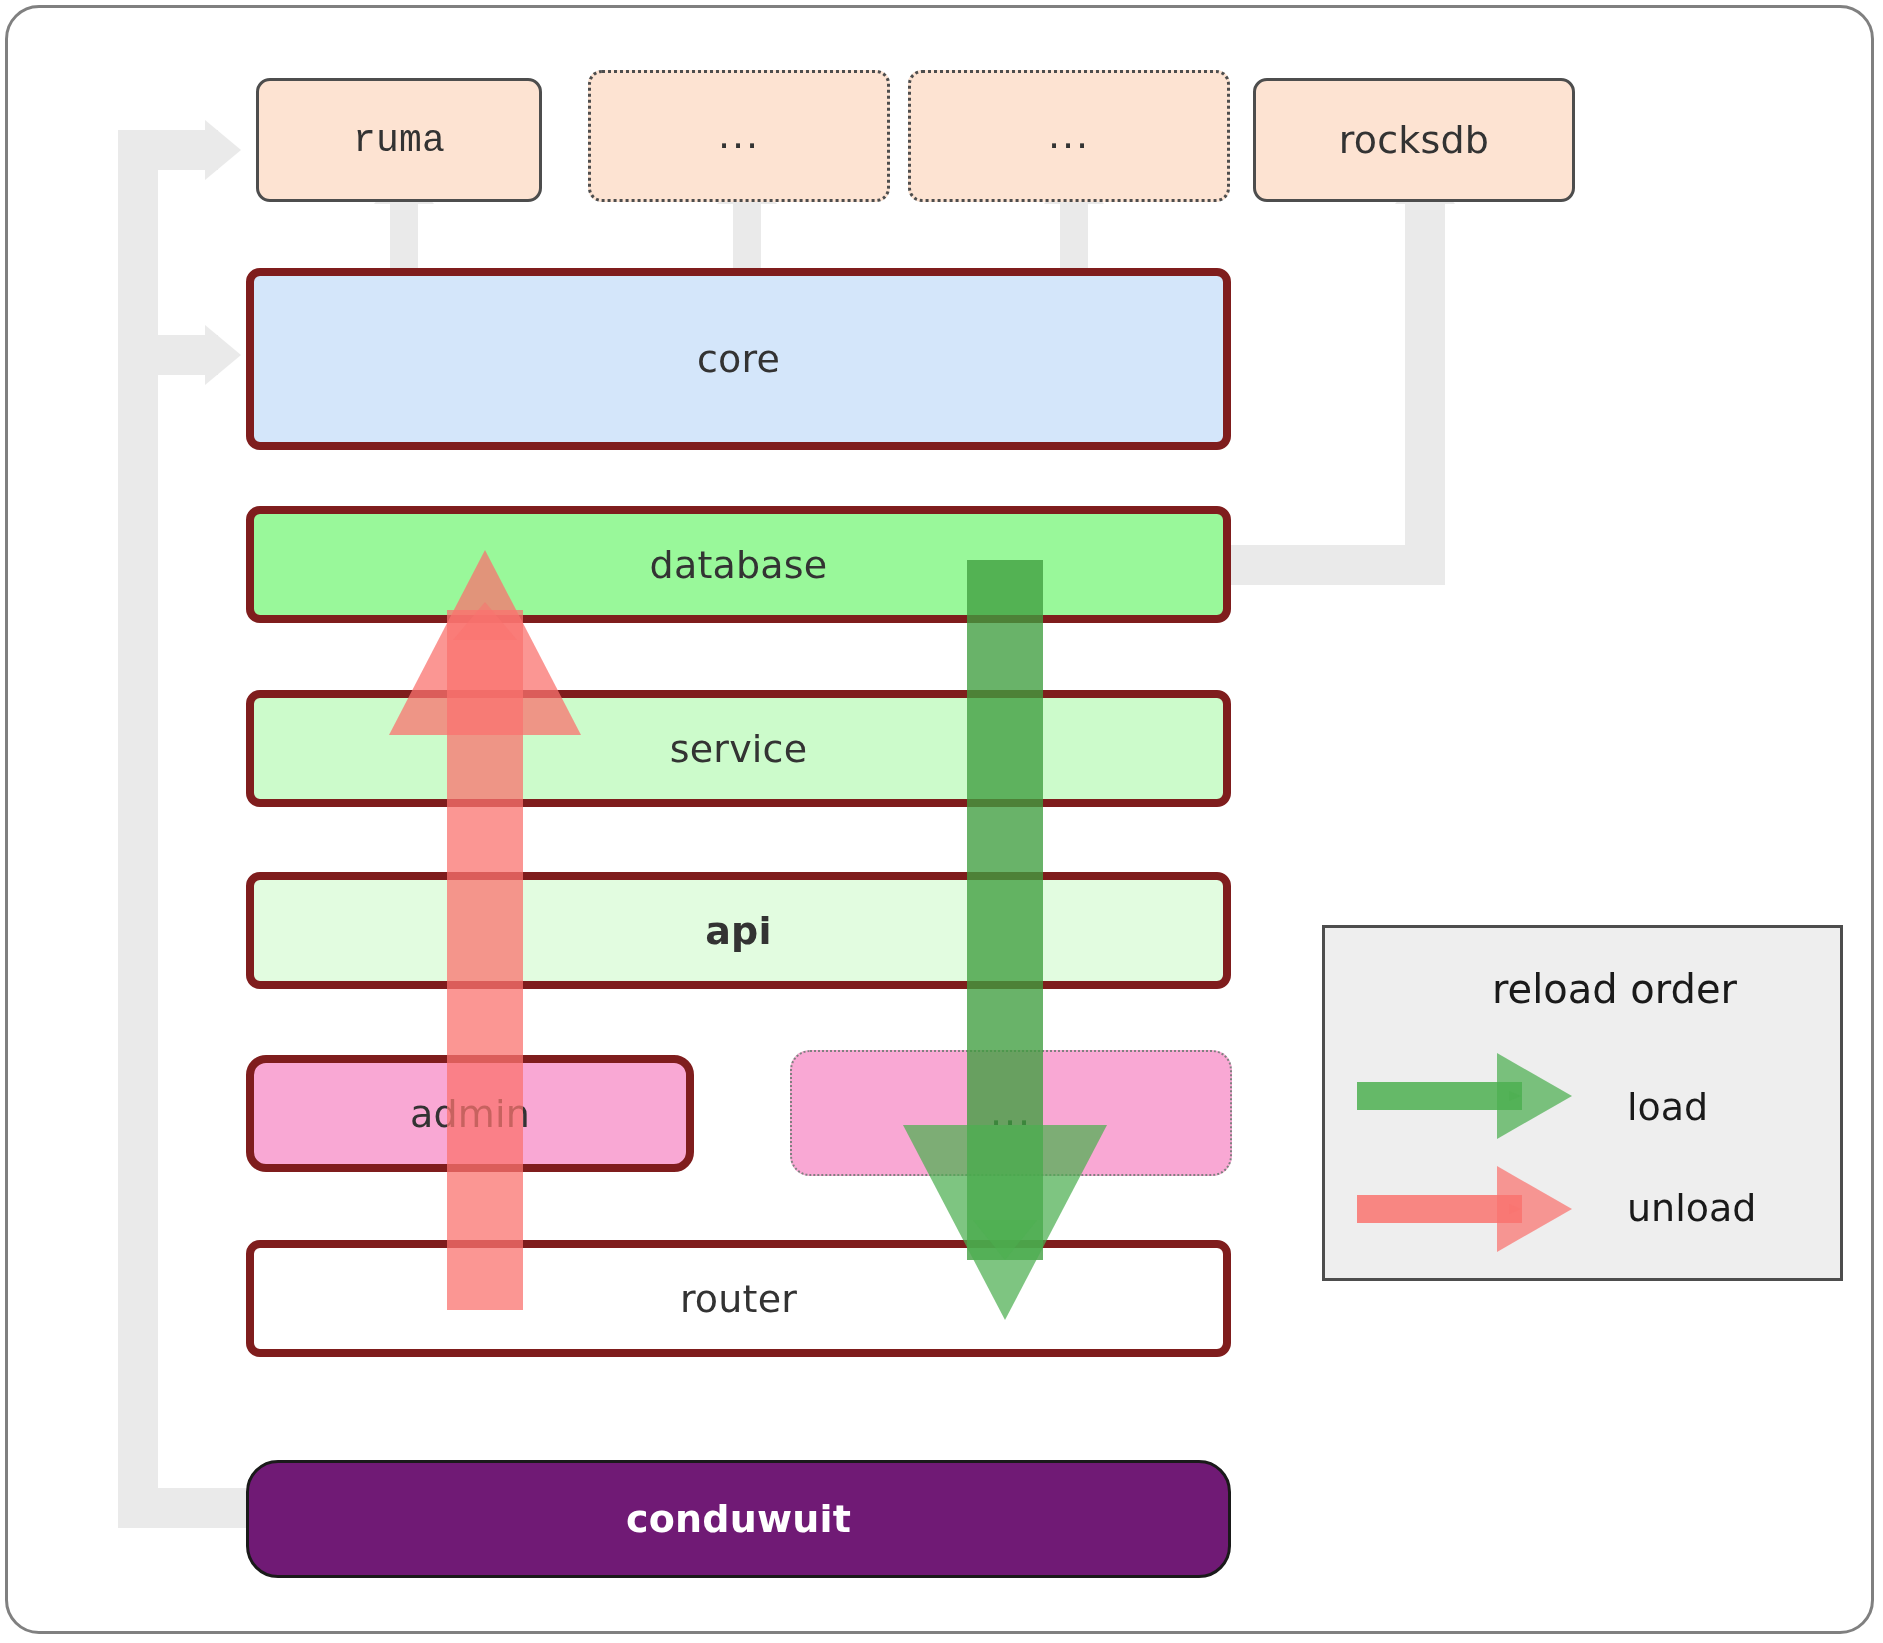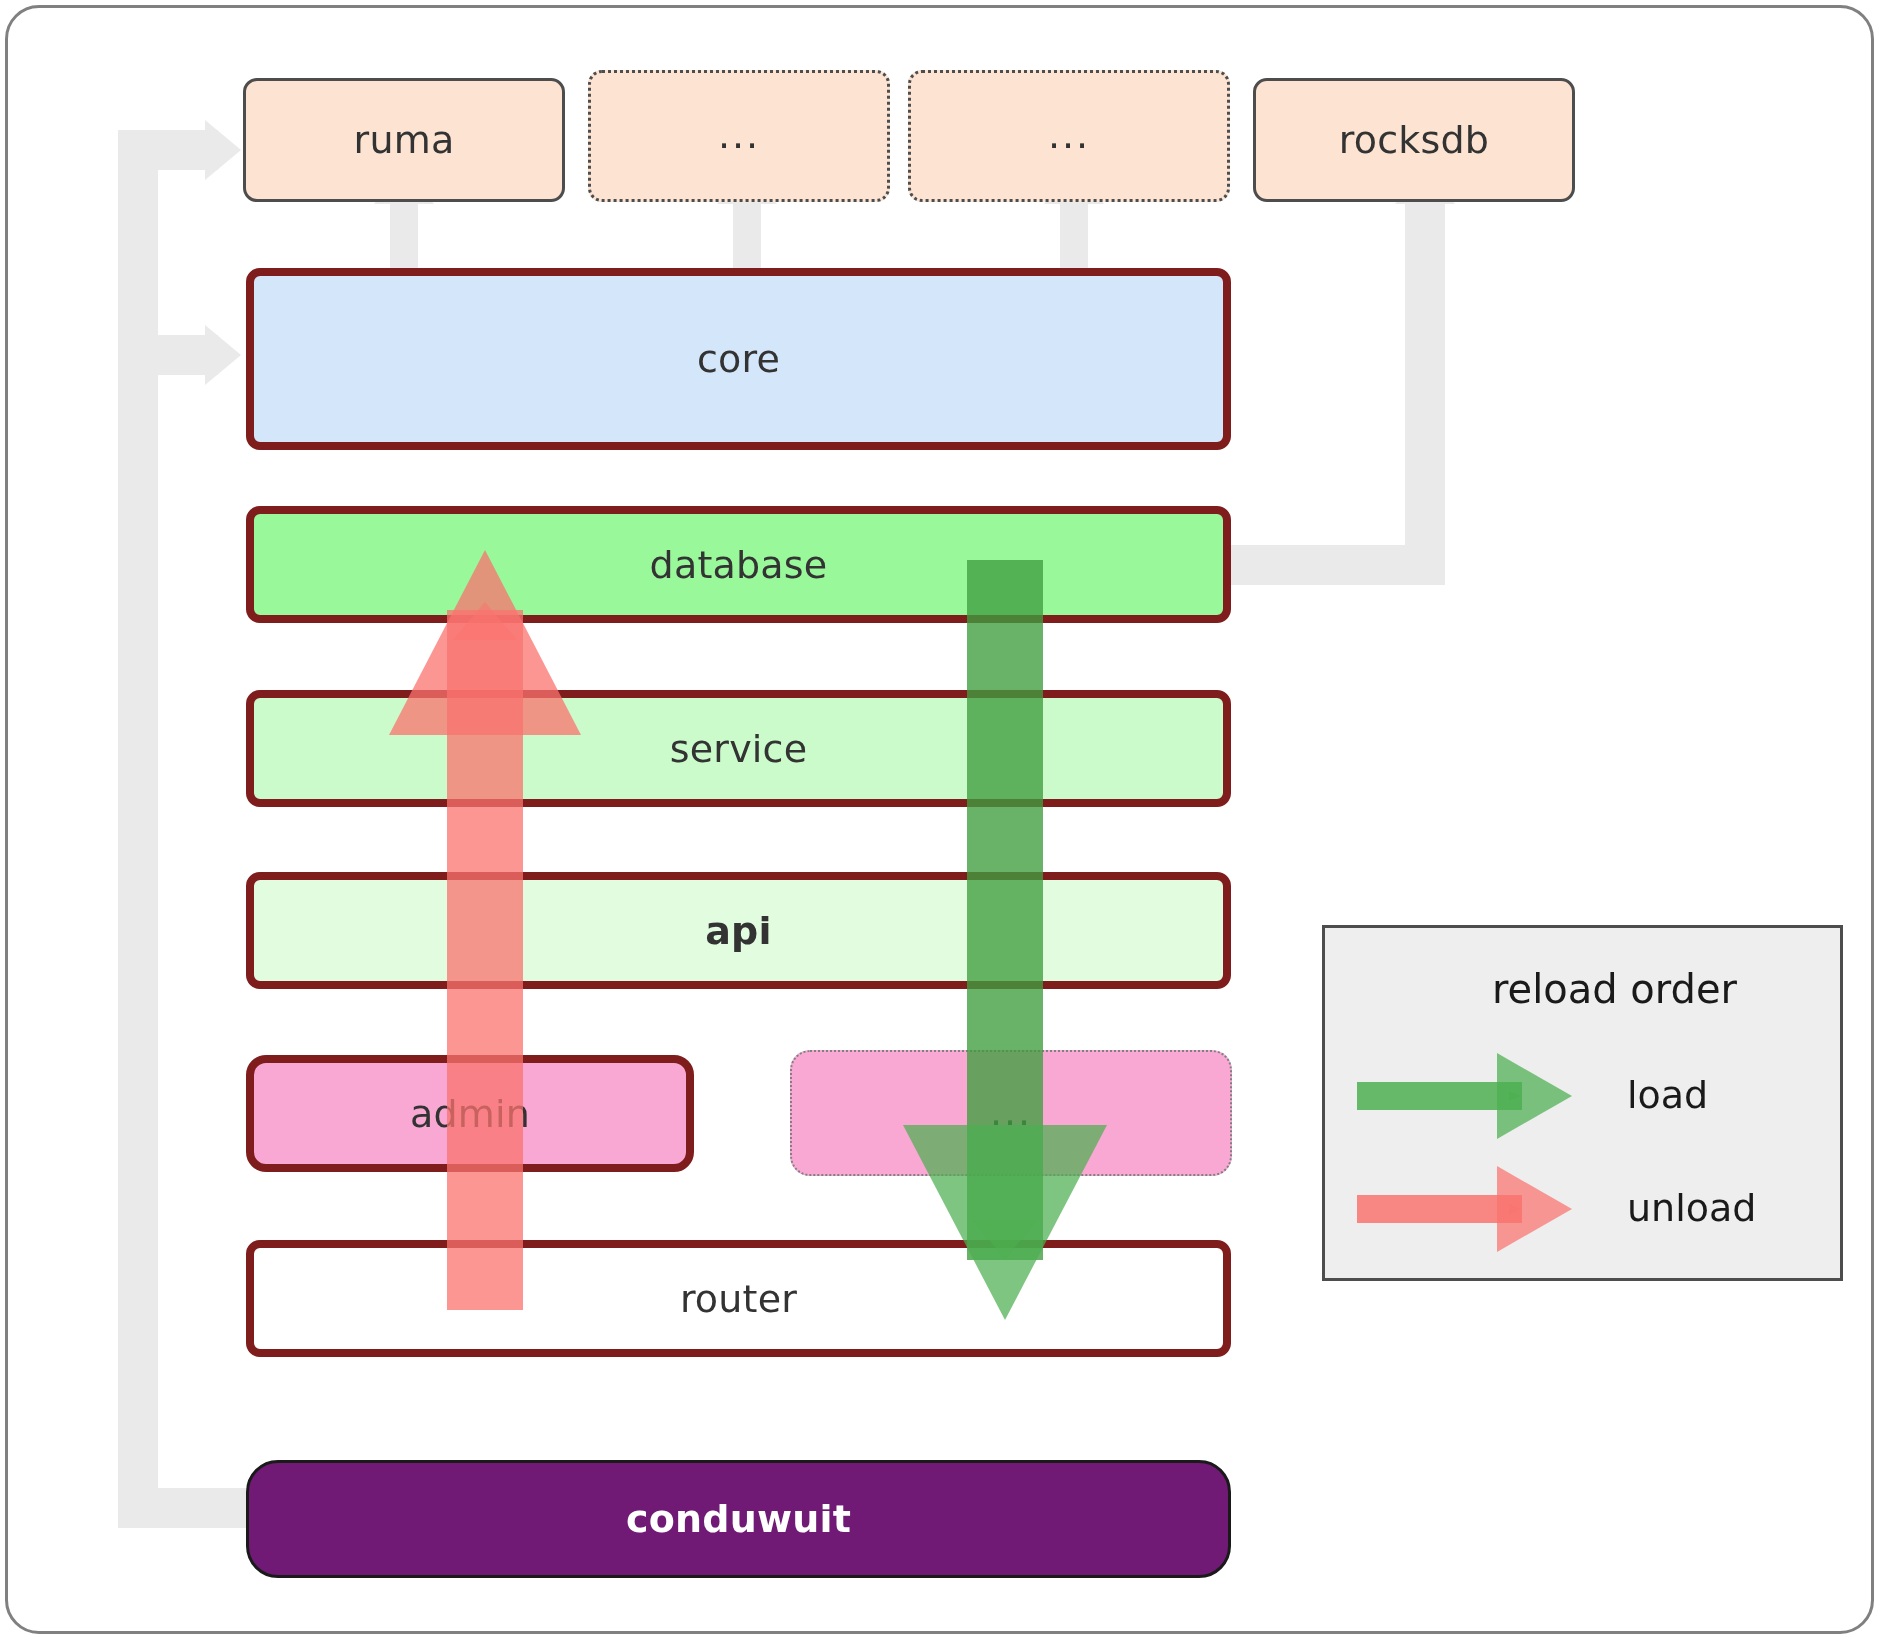--- a/index.html
+++ b/index.html
@@ -143,21 +143,21 @@
   <div class="conn" style="left:733px; top:200px; width:28px; height:80px;"></div>
   <div class="conn-arrow-u" style="left:717px; top:168px;"></div>
 
   <div class="conn" style="left:1060px; top:200px; width:28px; height:80px;"></div>
   <div class="conn-arrow-u" style="left:1044px; top:168px;"></div>
 
   <div class="conn" style="left:1230px; top:545px; width:215px; height:40px;"></div>
   <div class="conn" style="left:1405px; top:200px; width:40px; height:380px;"></div>
   <div class="conn-arrow-u" style="left:1395px; top:168px;"></div>
 
-  <div class="box peach solid-dark" style="left:243px; top:78px; width:322px; height:124px;">
+  <div class="box peach solid-dark" style="left:256px; top:78px; width:286px; height:124px;font-family:Liberation Mono, monospace;">
     <span>ruma</span>
   </div>
 
   <div class="box peach dotted-dark" style="left:588px; top:70px; width:302px; height:132px;">
     <span class="ellipsis">...</span>
   </div>
 
   <div class="box peach dotted-dark" style="left:908px; top:70px; width:322px; height:132px;">
     <span class="ellipsis">...</span>
   </div>
@@ -217,21 +217,21 @@
   </svg>
 
   <div id="legend" style="left:1322px; top:925px; width:521px; height:356px;padding-left:32px;">
     <div id="legend-title">reload order</div>
 
     <svg style="position:absolute; left:32px; top:125px; width:220px; height:86px;" viewBox="0 0 220 86" xmlns="http://www.w3.org/2000/svg">
       <rect x="0" y="29" width="165" height="28" fill="#4caf50" opacity="0.85"></rect>
       <polygon points="215,43 140,0 140,86" fill="#4caf50" opacity="0.72"></polygon>
       <polygon points="152,38 164,43 152,48" fill="#4caf50" opacity="0.55"></polygon>
     </svg>
-    <div class="legend-row-label" style="left:302px; top:145px;">load</div>
+    <div class="legend-row-label" style="left:302px; top:157px;">load</div>
 
     <svg style="position:absolute; left:32px; top:238px; width:220px; height:86px;" viewBox="0 0 220 86" xmlns="http://www.w3.org/2000/svg">
       <rect x="0" y="29" width="165" height="28" fill="#f9736f" opacity="0.85"></rect>
       <polygon points="215,43 140,0 140,86" fill="#f9736f" opacity="0.72"></polygon>
       <polygon points="152,38 164,43 152,48" fill="#f9736f" opacity="0.55"></polygon>
     </svg>
     <div class="legend-row-label" style="left:302px; top:258px;">unload</div>
   </div>
 </div>
 

